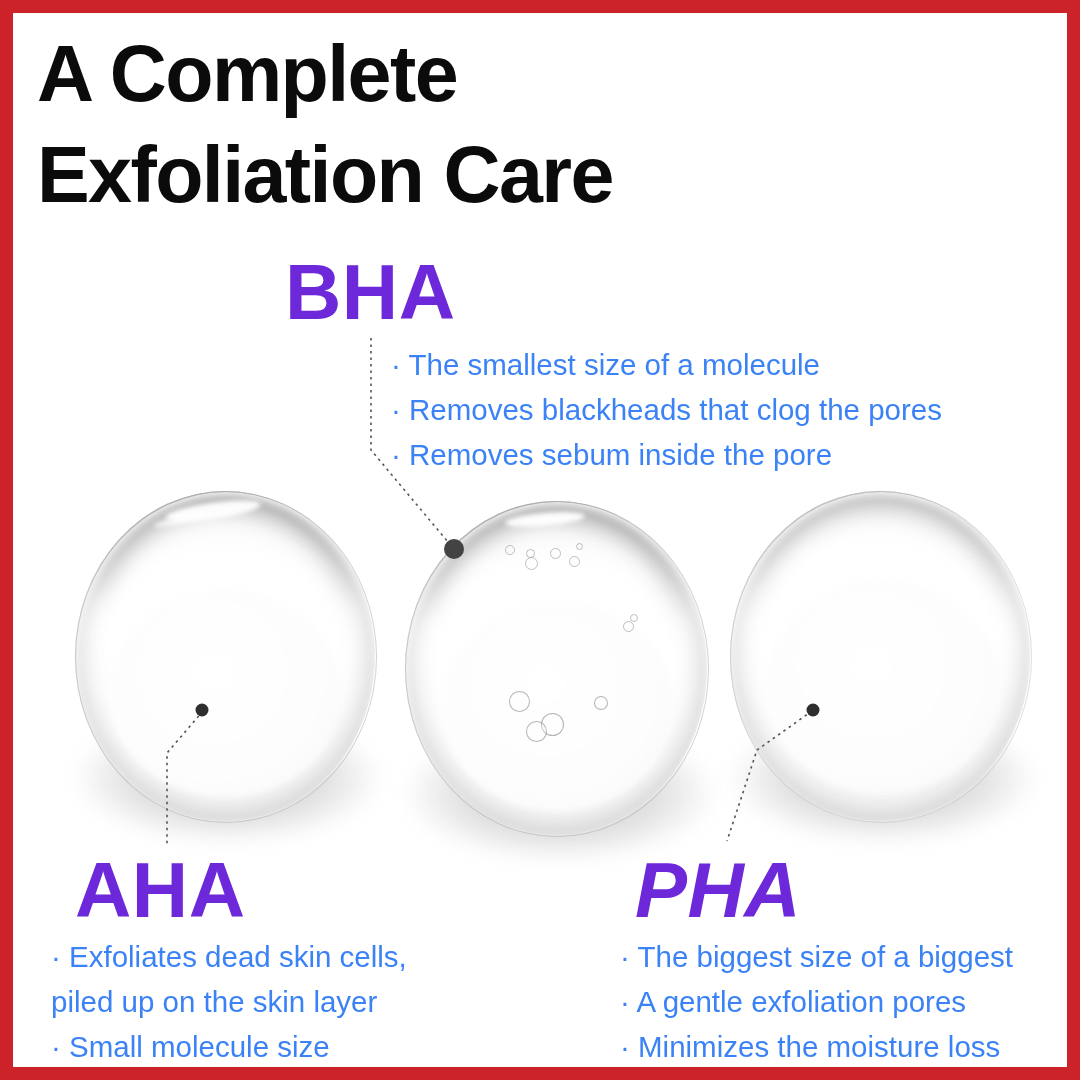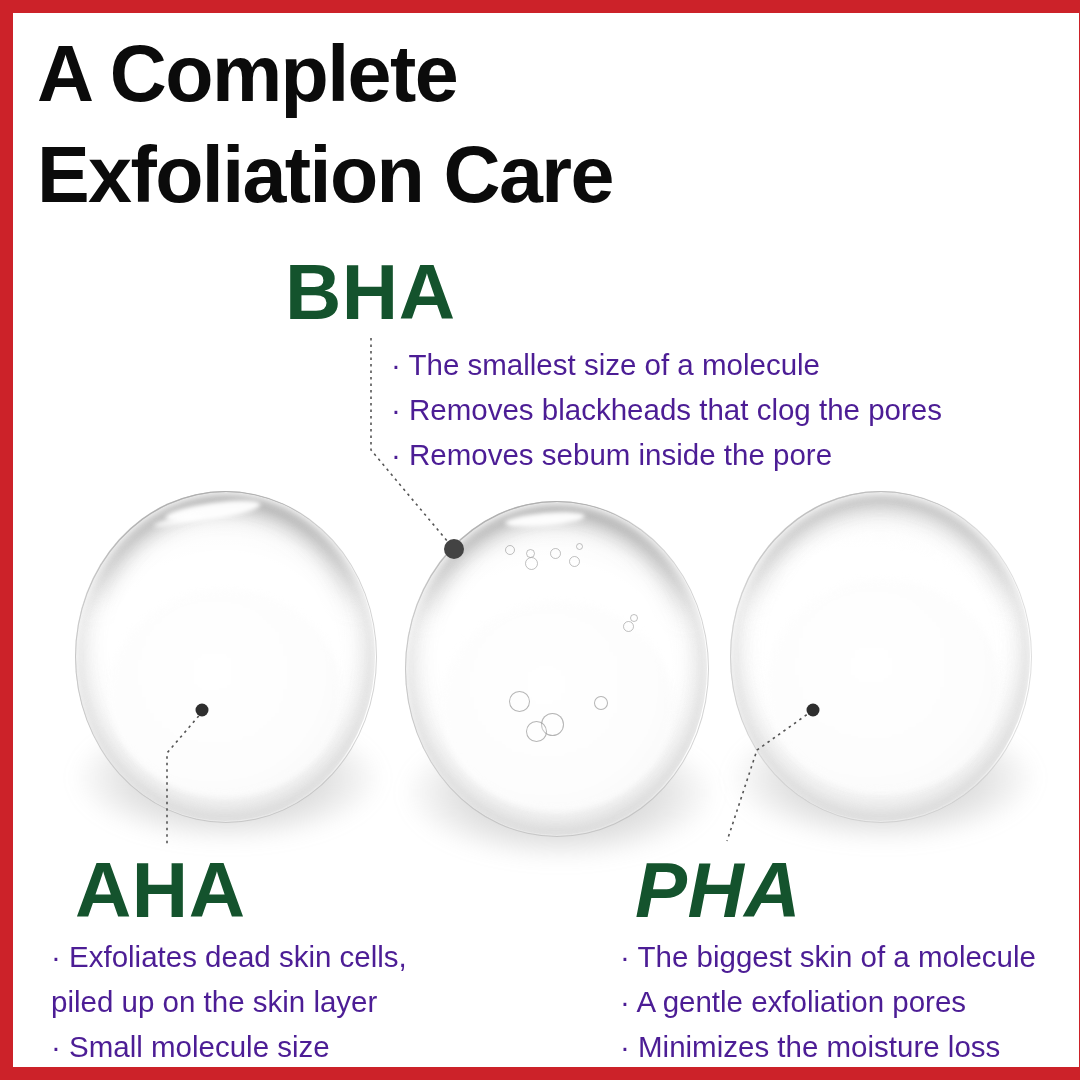--- a/index.html
+++ b/index.html
@@ -15,21 +15,20 @@
     box-sizing:border-box;
     background:#cc2229;
     overflow:hidden;
   }
   #inner{
     position:absolute;
     left:13px;top:13px;
     width:1054px;height:1054px;
     background:#ffffff;
     overflow:hidden;
-    padding-left:12px;
   }
 
   
   #title{
     position:absolute;
     left:24px;top:10px;
     width:780px;
     font-size:79px;
     font-weight:bold;
     line-height:1.28;
@@ -122,29 +121,29 @@
   }
 
   
   .leader{position:absolute;left:0;top:0;width:1054px;height:1054px;pointer-events:none;}
 
   
   .acid-heading{
     position:absolute;
     font-size:78px;
     font-weight:bold;
-    color:#14532d;
+    color:#6d28d9;
     letter-spacing:0.5px;
     line-height:1;
     font-family:"Liberation Sans", sans-serif;
   }
   .acid-list{
     position:absolute;
     font-size:29.5px;
-    color:#4c1d95;
+    color:#3b82f6;
     line-height:1.52;
     font-weight:normal;
     font-family:"Liberation Sans", sans-serif;
   }
   .acid-list .li{white-space:pre-line;}
 
   #bha-heading{left:272px;top:240px;}
   #bha-list{left:378px;top:330px;width:620px;}
 
   #aha-heading{left:62px;top:838px;}
@@ -221,19 +220,19 @@
 
     <div class="acid-heading" id="aha-heading">AHA</div>
     <div class="acid-list" id="aha-list">
       <div class="li">· Exfoliates dead skin cells,
 piled up on the skin layer</div>
       <div class="li">· Small molecule size</div>
     </div>
 
     <div class="acid-heading" id="pha-heading">PHA</div>
     <div class="acid-list" id="pha-list">
-      <div class="li">· The biggest skin of a molecule</div>
+      <div class="li">· The biggest size of a biggest</div>
       <div class="li">· A gentle exfoliation pores</div>
       <div class="li">· Minimizes the moisture loss</div>
     </div>
 
   </div>
 </div>
 
 </body></html>

